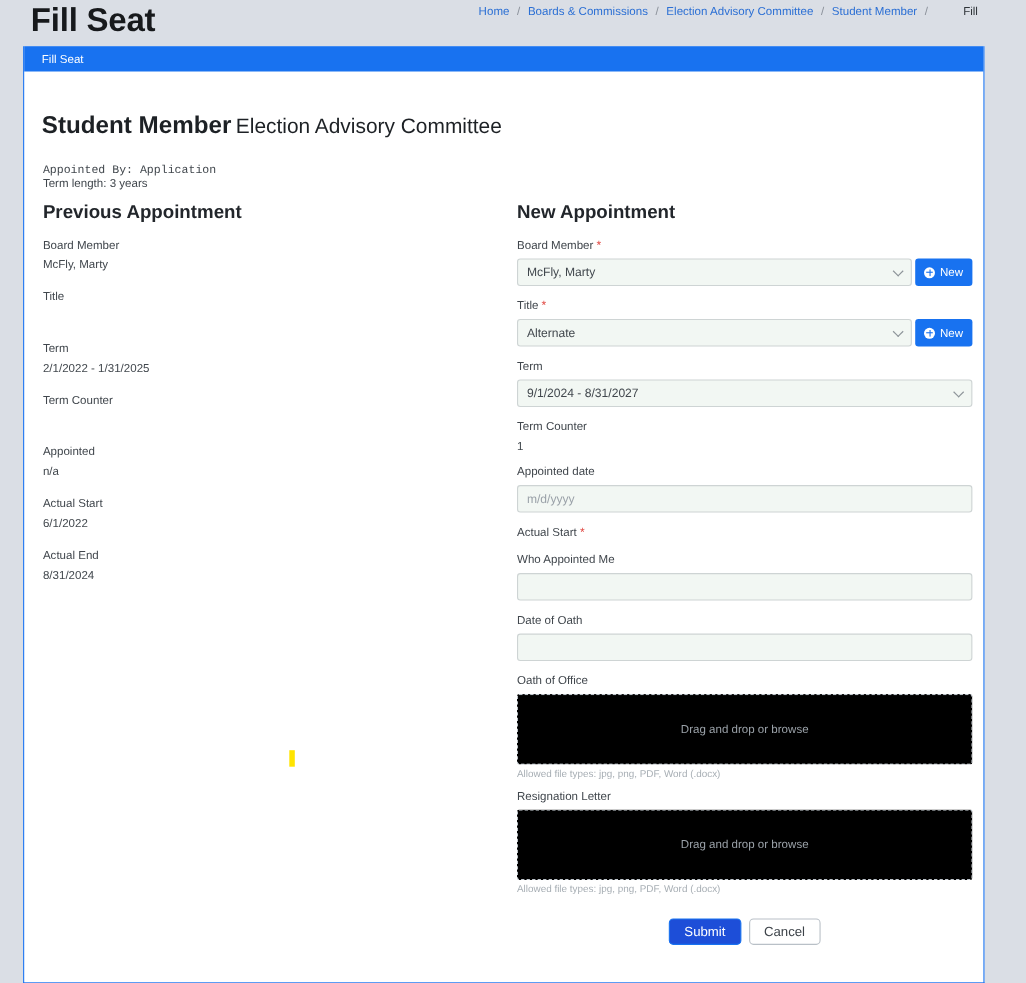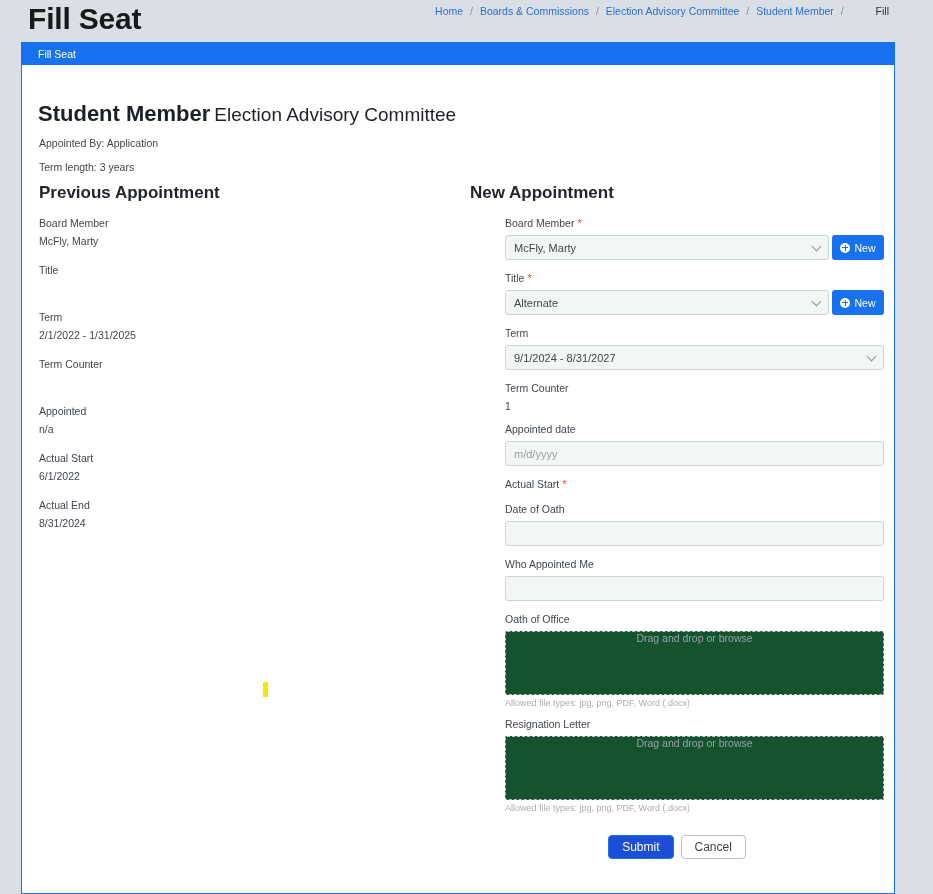--- a/index.html
+++ b/index.html
@@ -53,21 +53,21 @@
   .seat-heading .seat-name {
     font-size: 22px; font-weight: 700; color: #1d2125;
   }
   .seat-heading .board-name {
     font-size: 19px; font-weight: 400; color: #1d2125; margin-left: 4px;
   }
   .meta-line {
     position: absolute; left: 17px;
     font-size: 10.5px; color: #41474d;
   }
-  .meta-appointed { top: 72px; }
+  .meta-appointed { top: 84px; font-family: Liberation Mono, monospace; }
   .meta-termlen { top: 96px; }
 
   
   .col-left  { position: absolute; left: 17px;  top: 118px; width: 420px; }
   .col-right { position: absolute; left: 448px; top: 118px; width: 414px; }
 
   .section-title {
     font-size: 17px; color: #22262b; font-weight: 700;
     margin: 0 0 14px 0;
   }
@@ -79,21 +79,21 @@
   .field-label .req { color: #e0443e; font-size: 11px; }
   .field-value {
     font-size: 10.5px; color: #41474d;
     margin: 0 0 16px 0; line-height: 13px; min-height: 13px;
   }
 
   
   .ro-group { margin-bottom: 14px; }
 
   
-  .form-group { margin-bottom: 12px; margin-left: 35px; }
+  .form-group { margin-bottom: 12px; }
   .form-group.tight { margin-bottom: 10px; }
 
   .control-row { display: flex; align-items: stretch; }
 
   .select-box, .text-box {
     flex: 1 1 auto;
     height: 25px;
     background: #f2f7f3;
     border: 1px solid #ced4d4;
     border-radius: 3px;
@@ -131,23 +131,23 @@
   .plus-circle::before, .plus-circle::after {
     content: ""; position: absolute; background: #1872f0;
   }
   .plus-circle::before { left: 2px; right: 2px; top: 4.3px; height: 1.6px; }
   .plus-circle::after  { top: 2px; bottom: 2px; left: 4.3px; width: 1.6px; }
 
   .dropzone {
     height: 64px;
     border: 1px dashed #bfc6cc;
     border-radius: 2px;
-    display: flex; justify-content: center;
+    display: flex; align-items: center; justify-content: center;
     font-size: 10.5px; color: #9aa1a8;
-    background: #14532d;
+    background: #000000;
   }
   .allowed {
     font-size: 9px; color: #a7aeb4; margin-top: 3px;
   }
 
   .actions {
     margin-top: 22px;
     display: flex; justify-content: center; gap: 7px;
   }
   .btn-submit {
@@ -292,26 +292,26 @@
         </div>
 
         <div class="form-group">
           <div class="field-label">
             <span>Actual Start</span>
             <span class="req">*</span>
           </div>
         </div>
 
         <div class="form-group">
+          <div class="field-label">Who Appointed Me</div>
+          <div class="text-box"></div>
+        </div>
+
+        <div class="form-group">
           <div class="field-label">Date of Oath</div>
-          <div class="text-box"></div>
-        </div>
-
-        <div class="form-group">
-          <div class="field-label">Who Appointed Me</div>
           <div class="text-box"></div>
         </div>
 
         <div class="form-group" style="margin-bottom:10px">
           <div class="field-label">Oath of Office</div>
           <div class="dropzone">
             <span>Drag and drop or browse</span>
           </div>
           <div class="allowed">Allowed file types: jpg, png, PDF, Word (.docx)</div>
         </div>

